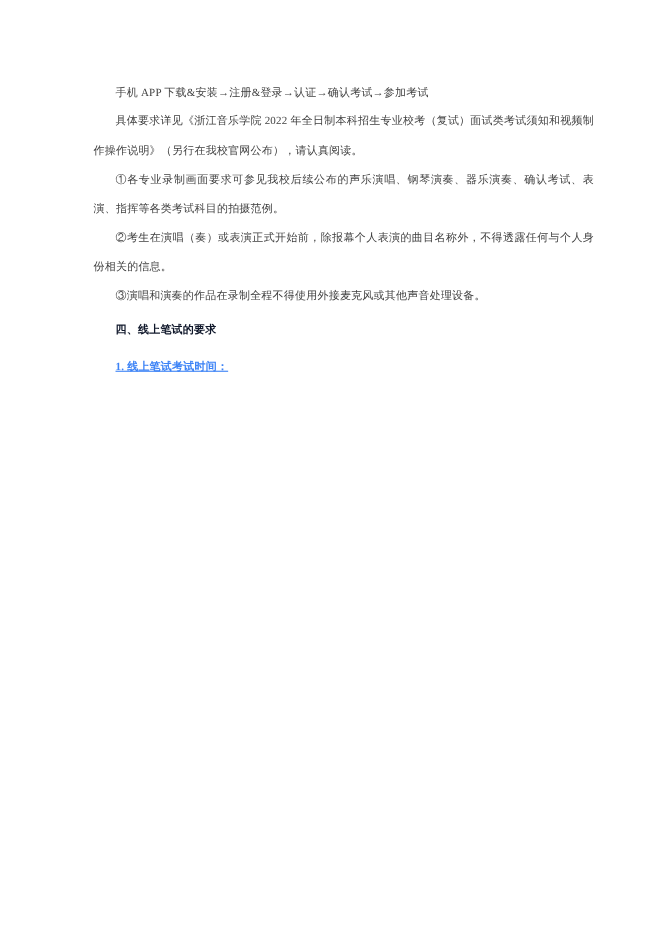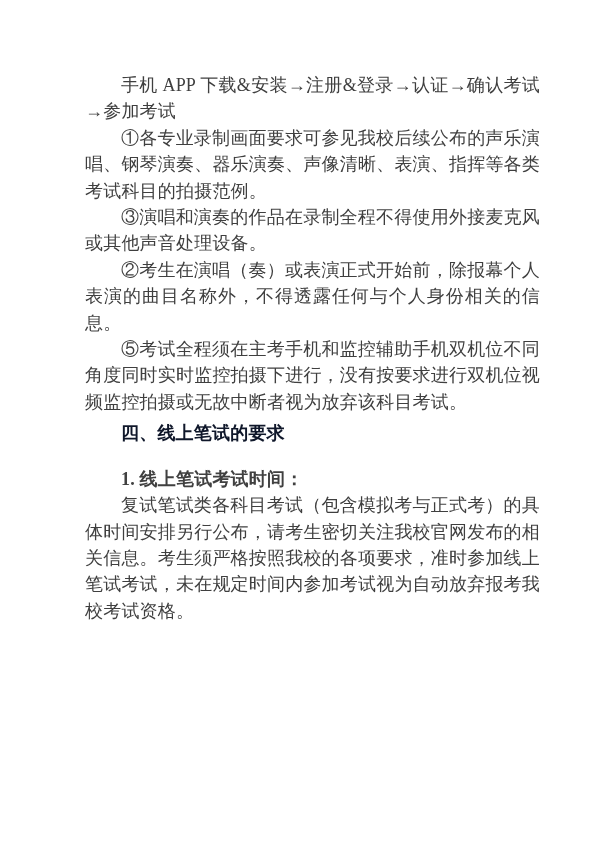--- a/index.html
+++ b/index.html
@@ -15,48 +15,48 @@
     background: #ffffff;
     overflow: hidden;
     font-family: "Liberation Serif", "DejaVu Serif", serif;
   }
   .doc-body {
     position: absolute;
     top: 72px;
     left: 85px;
     width: 455px;
     color: #3f3f3f;
-    font-size: 18px;
+    font-size: 10px;
     line-height: 26.4px;
     text-align: justify;
     text-justify: inter-character;
     letter-spacing: 0.2px;
   }
   .doc-body p {
     margin: 0;
     text-indent: 2em;
   }
   .doc-body p.p-heading {
     font-weight: bold;
     margin-top: 5px;
     color: #0f172a;
   }
   .doc-body p.p-subheading {
     font-weight: bold;
-    margin-top: 19px;
-    color: #404040;
+    margin-top: 6px;
+    color: #3b82f6;
+    text-decoration: underline;
   }
 </style>
 </head>
 <body>
 
 <div class="page">
   <div class="doc-body" id="doc-body">
       <p class="p-body">手机 APP 下载&amp;安装→注册&amp;登录→认证→确认考试→参加考试</p>
-      <p class="p-body">①各专业录制画面要求可参见我校后续公布的声乐演唱、钢琴演奏、器乐演奏、声像清晰、表演、指挥等各类考试科目的拍摄范例。</p>
+      <p class="p-body">具体要求详见《浙江音乐学院 2022 年全日制本科招生专业校考（复试）面试类考试须知和视频制作操作说明》（另行在我校官网公布），请认真阅读。</p>
+      <p class="p-body">①各专业录制画面要求可参见我校后续公布的声乐演唱、钢琴演奏、器乐演奏、确认考试、表演、指挥等各类考试科目的拍摄范例。</p>
+      <p class="p-body">②考生在演唱（奏）或表演正式开始前，除报幕个人表演的曲目名称外，不得透露任何与个人身份相关的信息。</p>
       <p class="p-body">③演唱和演奏的作品在录制全程不得使用外接麦克风或其他声音处理设备。</p>
-      <p class="p-body">②考生在演唱（奏）或表演正式开始前，除报幕个人表演的曲目名称外，不得透露任何与个人身份相关的信息。</p>
-      <p class="p-body">⑤考试全程须在主考手机和监控辅助手机双机位不同角度同时实时监控拍摄下进行，没有按要求进行双机位视频监控拍摄或无故中断者视为放弃该科目考试。</p>
       <p class="p-heading">四、线上笔试的要求</p>
       <p class="p-subheading">1. 线上笔试考试时间：</p>
-      <p class="p-body">复试笔试类各科目考试（包含模拟考与正式考）的具体时间安排另行公布，请考生密切关注我校官网发布的相关信息。考生须严格按照我校的各项要求，准时参加线上笔试考试，未在规定时间内参加考试视为自动放弃报考我校考试资格。</p>
     </div>
 </div>
 
 </body></html>

